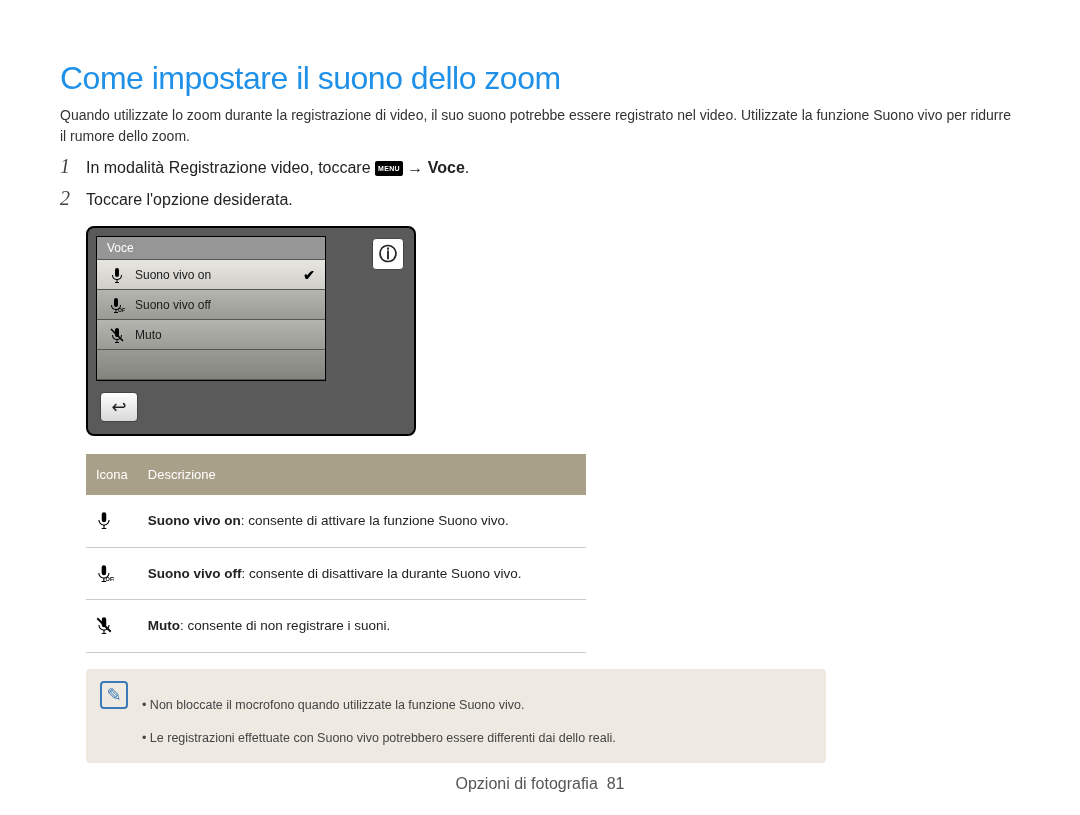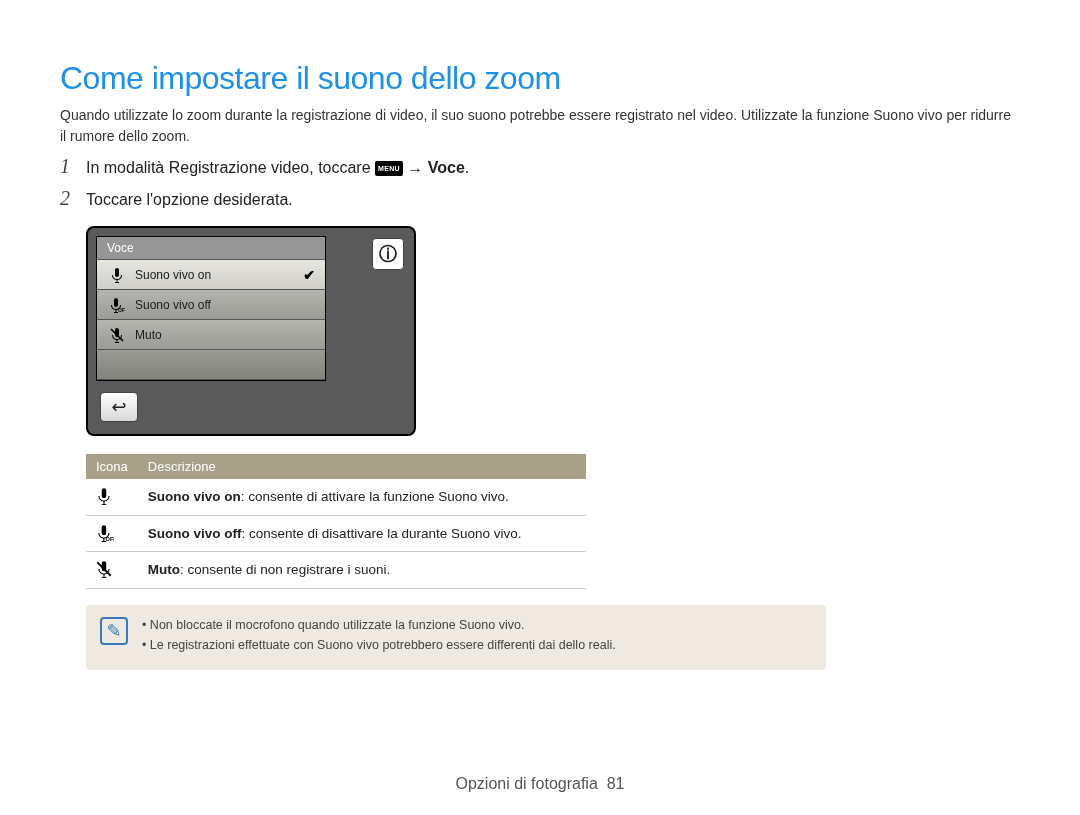--- a/index.html
+++ b/index.html
@@ -112,25 +112,25 @@
     font-size: 18px;
   }
 
   
   .tbl { width: 500px; margin-left: 26px; border-collapse: collapse; font-size: 13.5px; }
   .tbl th {
     background: #a9a08a;
     color: #fff;
     font-weight: 400;
     text-align: left;
-    padding: 5px 10px;
+    padding: 13px 10px;
     font-size: 13px;
   }
   .tbl td {
-    padding: 8px 10px;
+    padding: 16px 10px;
     border-bottom: 1px solid #ccc;
     vertical-align: top;
     line-height: 1.45;
   }
   .tbl td.icon-cell { width: 40px; text-align: center; }
   .tbl tr:last-child td { border-bottom: 1px solid #ccc; }
 
   
   .note {
     display: flex;
@@ -146,21 +146,21 @@
     border: 2px solid #3a7ab8;
     border-radius: 4px;
     color: #3a7ab8;
     display:flex; align-items:center; justify-content:center;
     flex: 0 0 28px;
     margin-right: 14px;
     font-size: 18px;
   }
   .note ul { list-style: none; }
   .note li::before { content: "•  "; }
-  .note li { margin-bottom: 3px; color:#444; line-height:1.4; }
+  .note li { margin-bottom: 3px; color:#444; line-height:1.4;margin-top:16px; }
 
   .footer {
     position: absolute;
     bottom: 22px;
     width: 960px;
     text-align: center;
     font-size: 16px;
     color: #555;
   }
 

